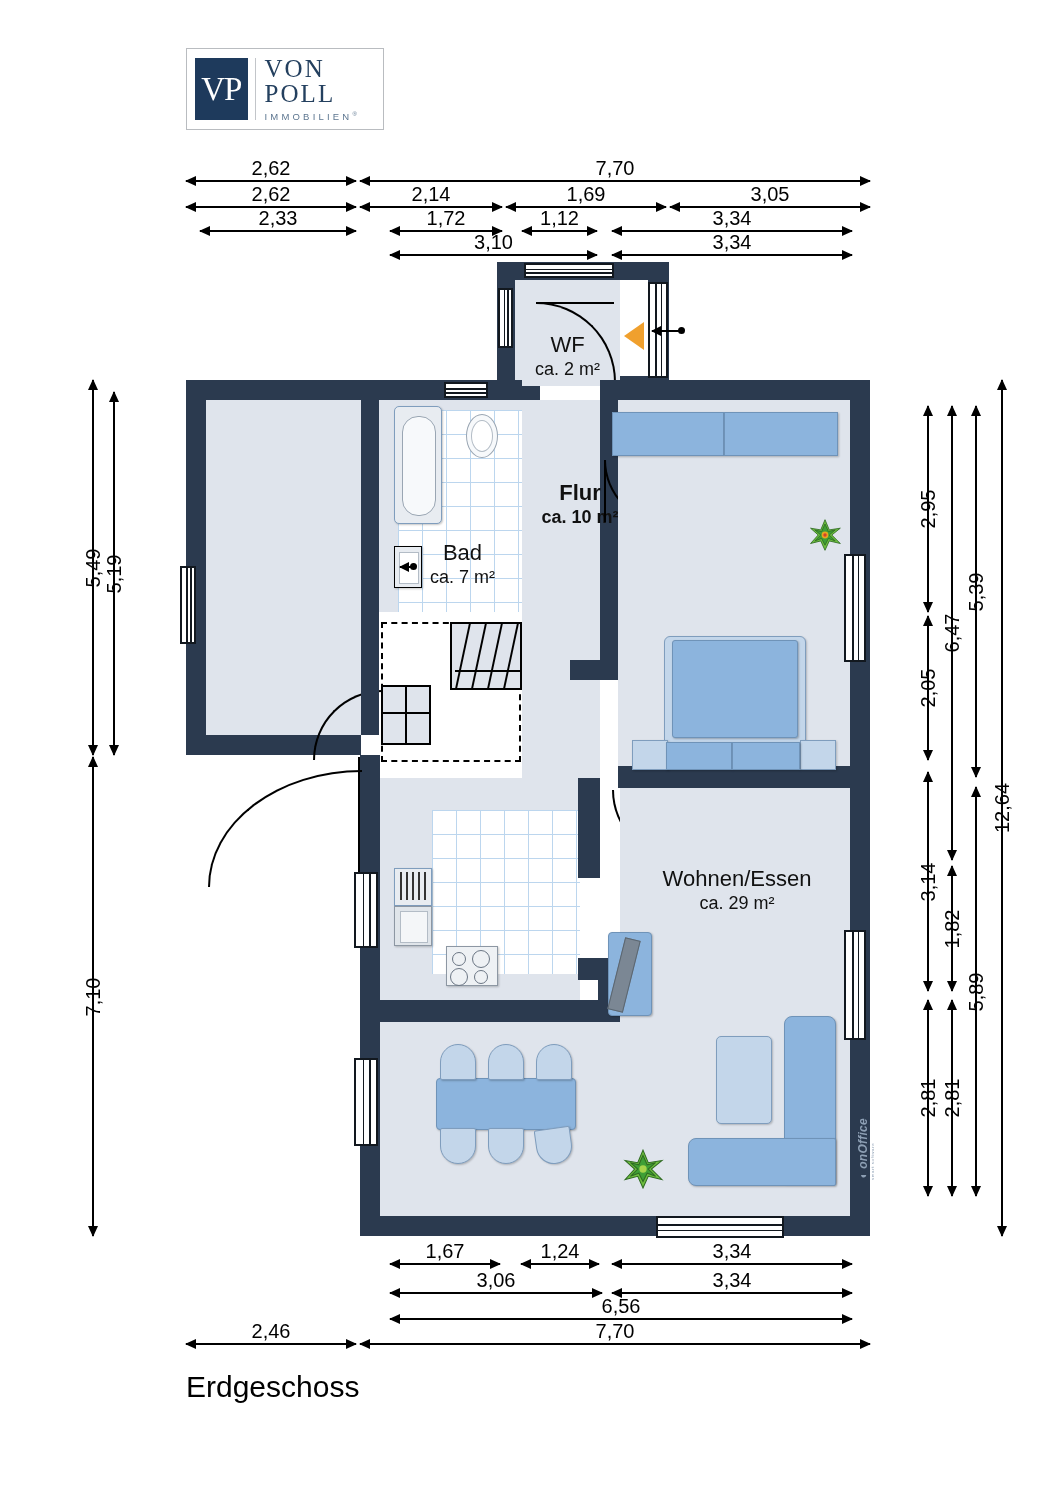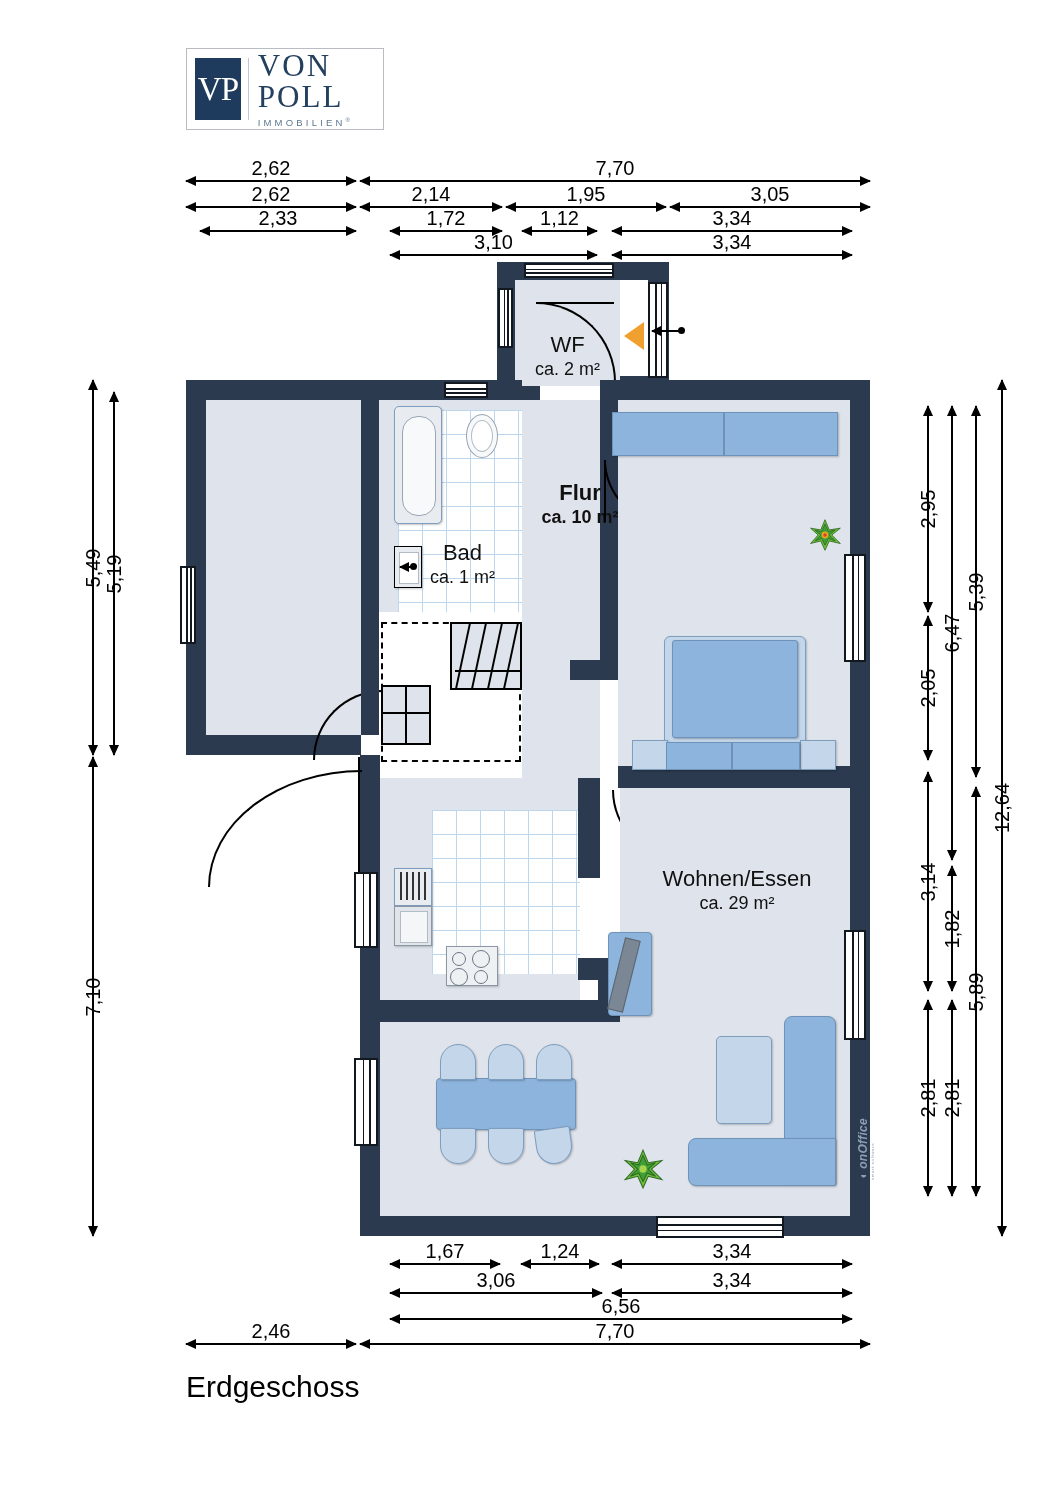--- a/index.html
+++ b/index.html
@@ -21,21 +21,21 @@
   .logo-sq{
     width:62px;height:62px;background:#1e3a5c;margin-left:8px;
     display:flex;align-items:center;justify-content:center;
     color:#ffffff;font-family:"Liberation Serif",serif;
     font-size:31px;letter-spacing:-1px;
   }
   .logo-sq .v{font-size:33px;}
   .logo-div{width:1px;height:62px;background:#c2c5c9;margin:0 9px 0 7px;}
   .logo-txt{display:flex;flex-direction:column;justify-content:center;}
   .logo-main{
-    font-family:"Liberation Serif",serif;font-size:31px;color:#24405f;
+    font-family:"Liberation Serif",serif;font-size:25px;color:#24405f;
     letter-spacing:2.1px;line-height:1;
   }
   .logo-sub{
     font-family:"Liberation Sans",sans-serif;font-size:9.5px;color:#5d7690;
     letter-spacing:3.2px;margin-top:5px;line-height:1;
   }
   .logo-sub sup{font-size:6px;vertical-align:super;}
 
   
   .dim{position:absolute;}
@@ -149,21 +149,21 @@
       <span class="lbl">7,70</span>
     </div>
 
   <div class="dim dim-h" style="left:186px;top:206px;width:170px;">
       <span class="lbl">2,62</span>
     </div>
   <div class="dim dim-h" style="left:360px;top:206px;width:142px;">
       <span class="lbl">2,14</span>
     </div>
   <div class="dim dim-h" style="left:506px;top:206px;width:160px;">
-      <span class="lbl">1,95</span>
+      <span class="lbl">1,69</span>
     </div>
   <div class="dim dim-h" style="left:670px;top:206px;width:200px;">
       <span class="lbl">3,05</span>
     </div>
 
   <div class="dim dim-h" style="left:200px;top:230px;width:156px;">
       <span class="lbl">2,33</span>
     </div>
   <div class="dim dim-h" style="left:390px;top:230px;width:112px;">
       <span class="lbl">1,72</span>
@@ -303,21 +303,21 @@
     <div style="position:absolute;left:402px;top:416px;width:32px;height:98px;border:1.5px solid #9aa6b3;border-radius:16px;background:#f7f9fb;"></div>
 
     <div style="position:absolute;left:466px;top:414px;width:30px;height:42px;border:1.5px solid #9aa6b3;border-radius:50%;background:#f7f9fb;"></div>
     <div style="position:absolute;left:471px;top:420px;width:20px;height:30px;border:1.2px solid #b3bcc6;border-radius:50%;background:#ffffff;"></div>
 
     <div class="furn-l" style="left:394px;top:546px;width:28px;height:42px;background:#e8ecf1;border:1.5px solid #000;"></div>
     <div style="position:absolute;left:399px;top:552px;width:18px;height:30px;border:1.2px solid #b3bcc6;background:#ffffff;"></div>
     <div class="mini-dim" style="left:400px;top:566px;width:14px;"></div>
     <div class="rlabel" style="left:400px;top:540px;width:125px;">
       <span class="rn">Bad</span>
-      <span class="ra">ca. 1 m²</span>
+      <span class="ra">ca. 7 m²</span>
     </div>
 
     <div class="door tl" style="left:522px;top:528px;width:68px;height:68px;"></div>
 
     <div class="wall" style="left:522px;top:386px;width:18px;height:26px;"></div>
     <div class="room" style="left:522px;top:400px;width:78px;height:390px;"></div>
     <div class="wall" style="left:600px;top:400px;width:18px;height:270px;"></div>
     <div class="wall" style="left:570px;top:660px;width:48px;height:20px;"></div>
     <div class="rlabel" style="left:500px;top:480px;width:160px;font-weight:bold;">
       <span class="rn">Flur</span>

